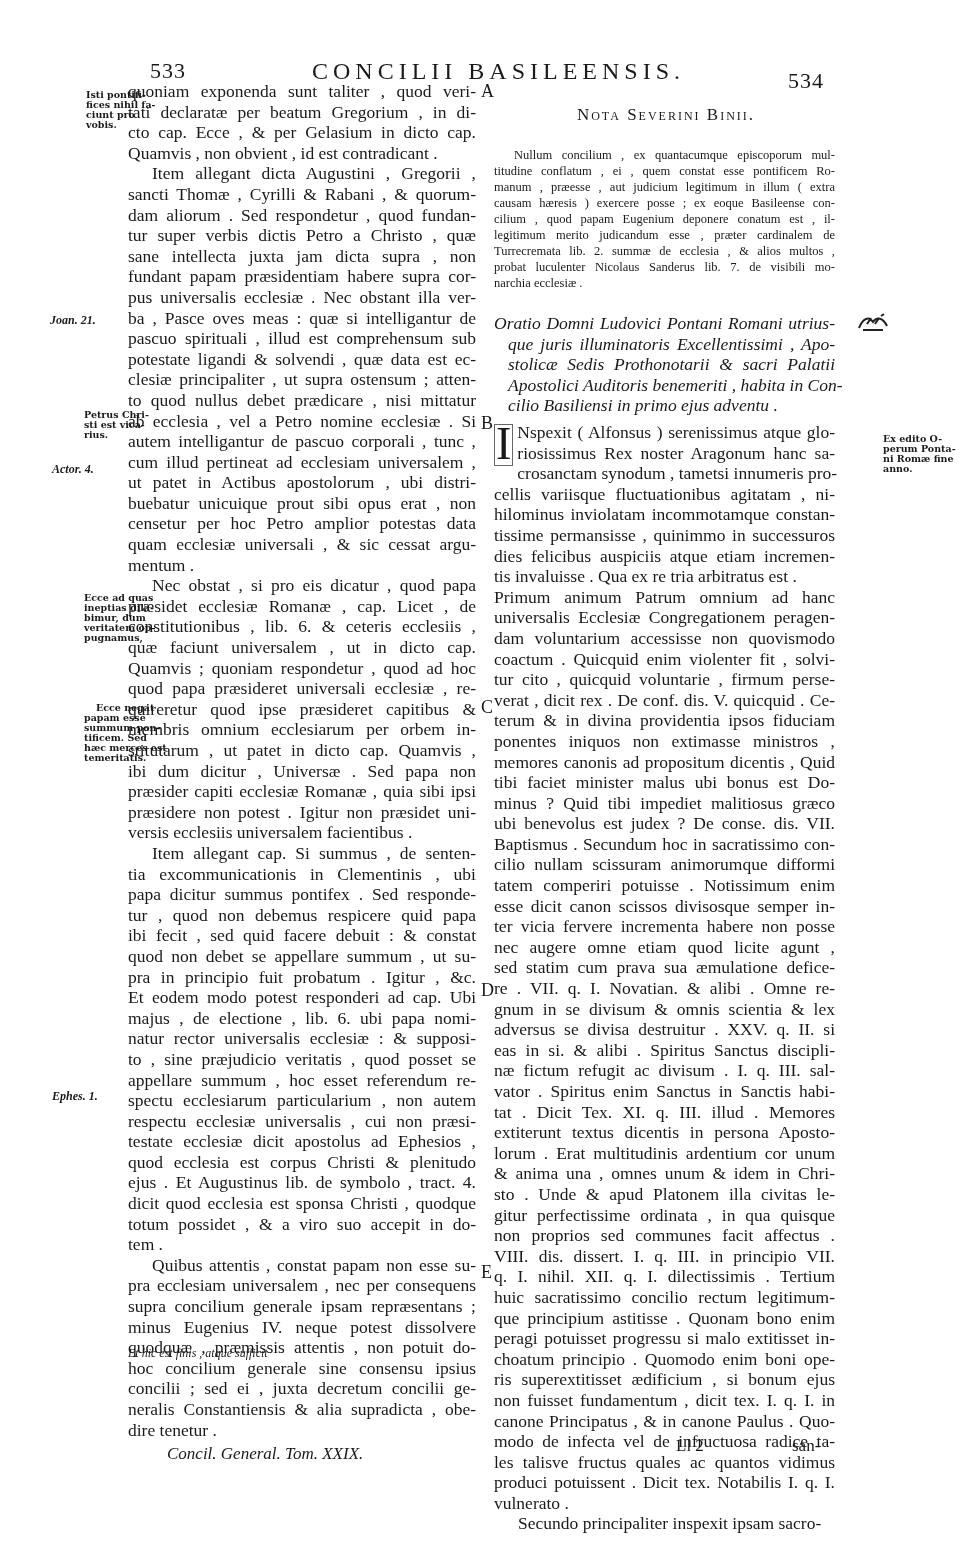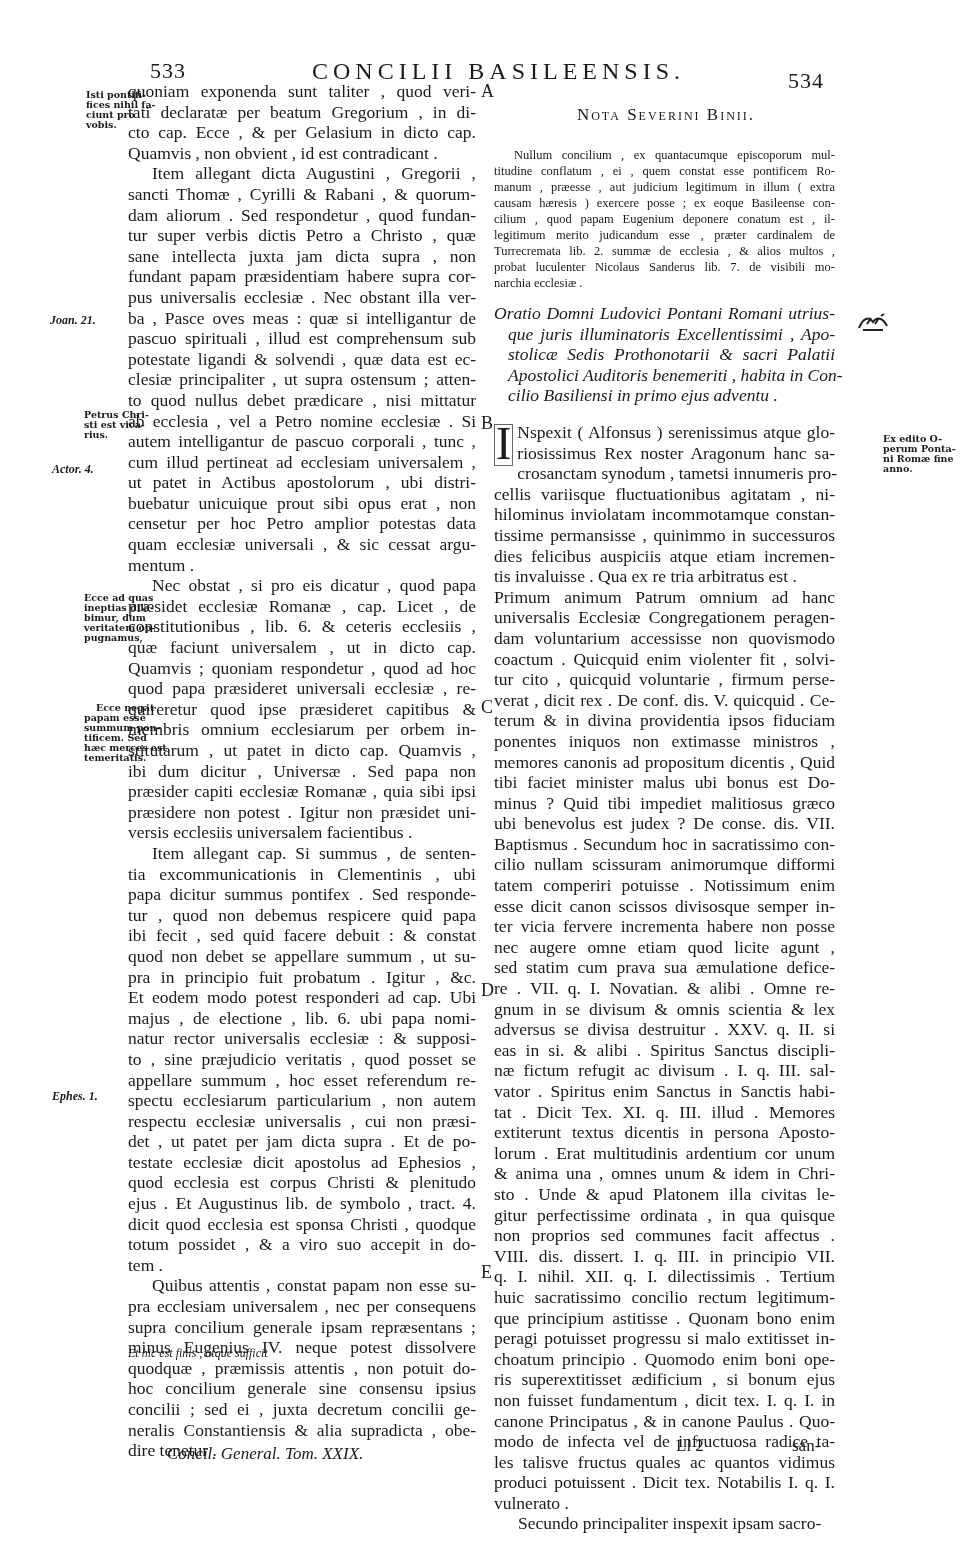--- a/index.html
+++ b/index.html
@@ -119,21 +119,20 @@
     <span class="line">ibi fecit , sed quid facere debuit : &amp; constat</span>
     <span class="line">quod non debet se appellare summum , ut su-</span>
     <span class="line">pra in principio fuit probatum . Igitur , &amp;c.</span>
     <span class="line">Et eodem modo potest responderi ad cap. Ubi</span>
     <span class="line">majus , de electione , lib. 6. ubi papa nomi-</span>
     <span class="line">natur rector universalis ecclesiæ : &amp; supposi-</span>
     <span class="line">to , sine præjudicio veritatis , quod posset se</span>
     <span class="line">appellare summum , hoc esset referendum re-</span>
     <span class="line">spectu ecclesiarum particularium , non autem</span>
     <span class="line">respectu ecclesiæ universalis , cui non præsi-</span>
-    <span class="line">det , ut patet per jam dicta supra . Et de po-</span>
     <span class="line">testate ecclesiæ dicit apostolus ad Ephesios ,</span>
     <span class="line">quod ecclesia est corpus Christi &amp; plenitudo</span>
     <span class="line">ejus . Et Augustinus lib. de symbolo , tract. 4.</span>
     <span class="line">dicit quod ecclesia est sponsa Christi , quodque</span>
     <span class="line">totum possidet , &amp; a viro suo accepit in do-</span>
     <span class="line last">tem .</span>
     <span class="line indent">Quibus attentis , constat papam non esse su-</span>
     <span class="line">pra ecclesiam universalem , nec per consequens</span>
     <span class="line">supra concilium generale ipsam repræsentans ;</span>
     <span class="line">minus Eugenius IV. neque potest dissolvere</span>
@@ -151,21 +150,21 @@
     <span class="note-line">titudine conflatum , ei , quem constat esse pontificem Ro-</span>
     <span class="note-line">manum , præesse , aut judicium legitimum in illum ( extra</span>
     <span class="note-line">causam hæresis ) exercere posse ; ex eoque Basileense con-</span>
     <span class="note-line">cilium , quod papam Eugenium deponere conatum est , il-</span>
     <span class="note-line">legitimum merito judicandum esse , præter cardinalem de</span>
     <span class="note-line">Turrecremata lib. 2. summæ de ecclesia , &amp; alios multos ,</span>
     <span class="note-line">probat luculenter Nicolaus Sanderus lib. 7. de visibili mo-</span>
     <span class="note-line last">narchia ecclesiæ .</span>
   </div>
 
-<div class="col oratio" id="oratio-col" style="left:494px; top:303px; width:341px;">
+<div class="col oratio" id="oratio-col" style="left:494px; top:313px; width:341px;">
     <span class="line" style="">Oratio Domni Ludovici Pontani Romani utrius-</span>
     <span class="line" style="padding-left: 14px;">que juris illuminatoris Excellentissimi , Apo-</span>
     <span class="line" style="padding-left: 14px;">stolicæ Sedis Prothonotarii &amp; sacri Palatii</span>
     <span class="line" style="padding-left: 14px;">Apostolici Auditoris benemeriti , habita in Con-</span>
     <span class="line last" style="padding-left: 14px;">cilio Basiliensi in primo ejus adventu .</span>
   </div>
 <div class="ornament" style="left:857px; top:312px;">
   <svg width="32" height="22" viewBox="0 0 32 22">
       <path d="M2 16 C6 6, 12 4, 16 10 C20 4, 26 6, 30 14 M6 18 L26 18 M10 12 L14 6 M18 12 L22 6 M24 4 L27 2" stroke="#222" stroke-width="2" fill="none"></path>
     </svg>

